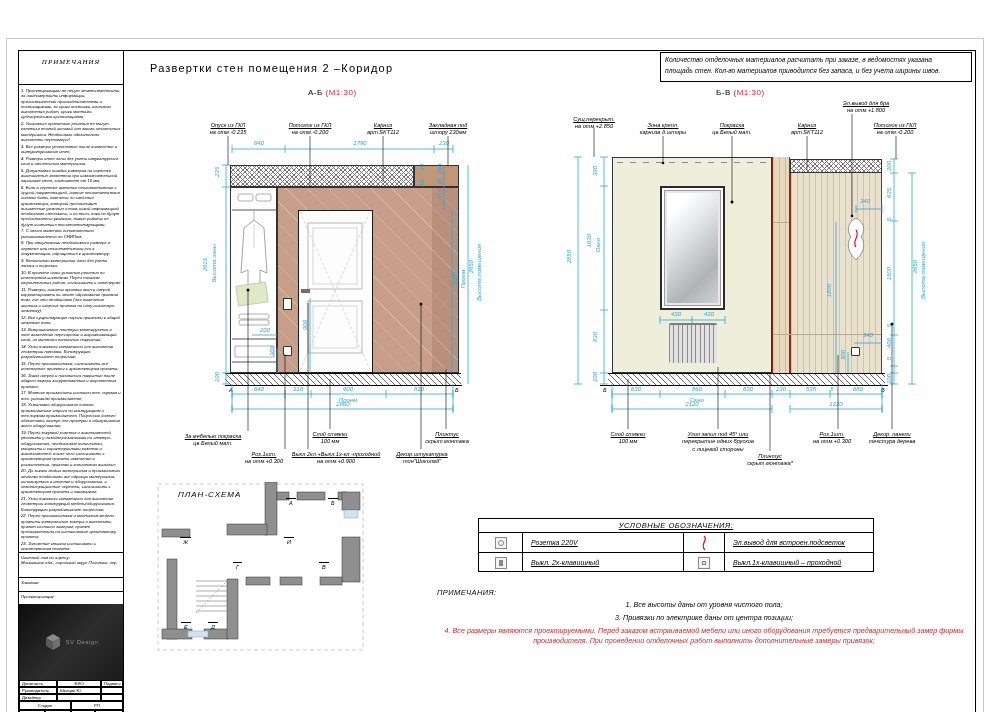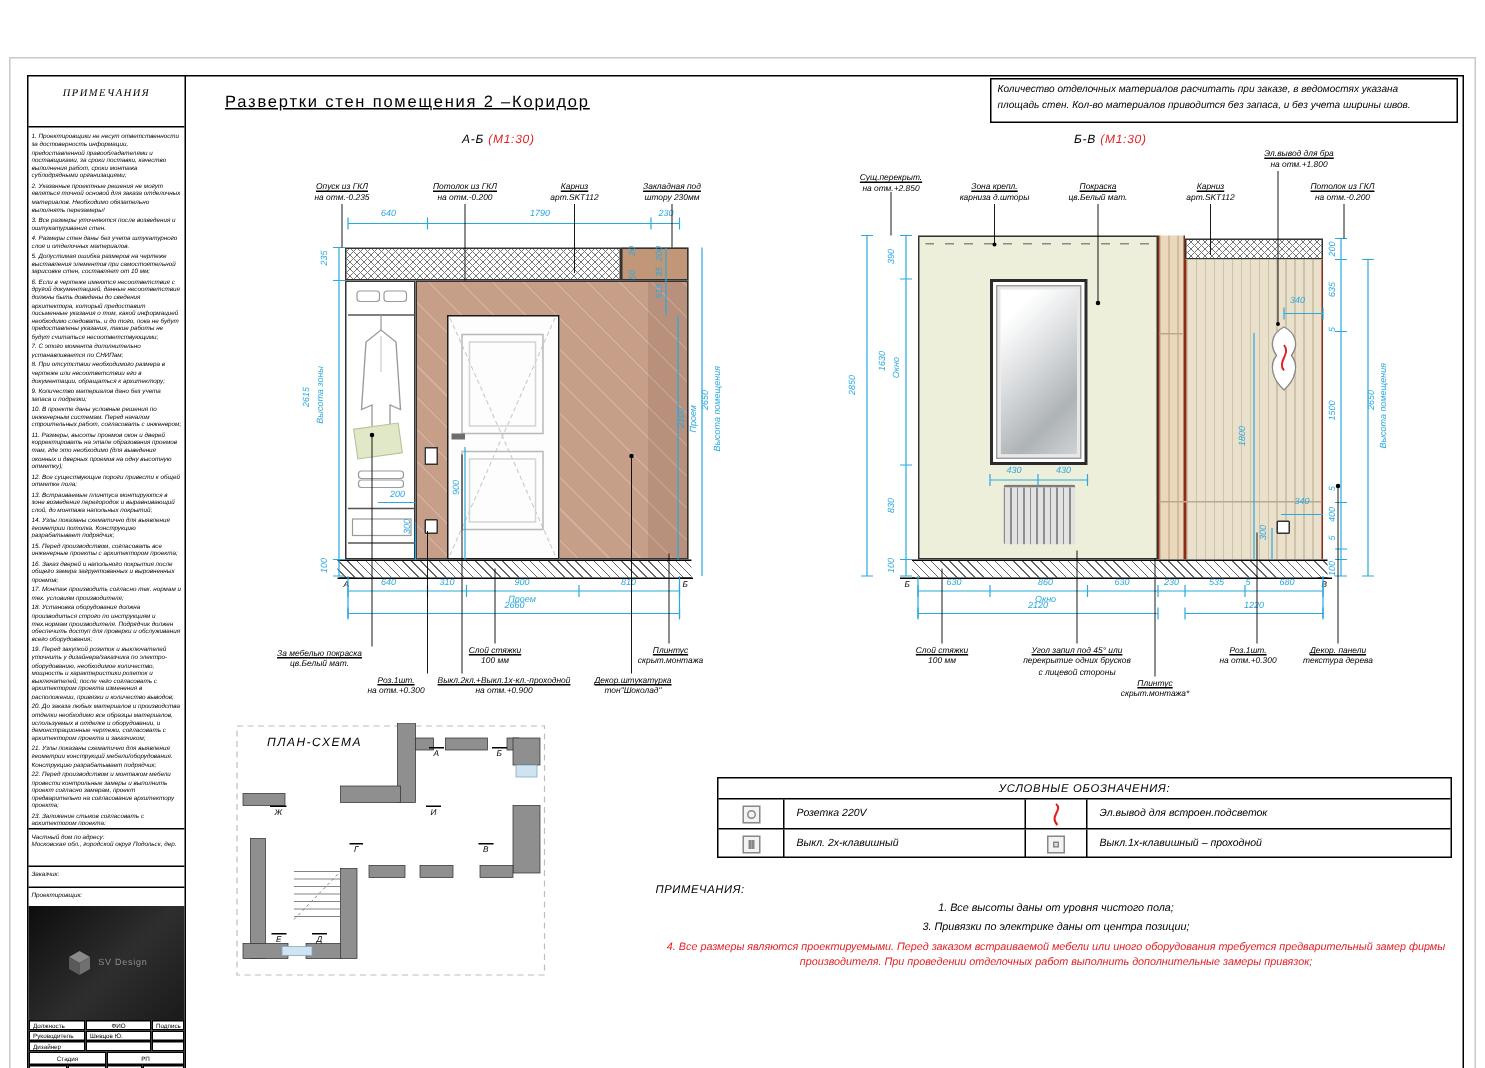--- a/index.html
+++ b/index.html
@@ -2,21 +2,21 @@
 <html><head>
 <meta charset="utf-8">
 <style>
   html,body{margin:0;padding:0;background:#fff;}
   #sheet{position:relative;width:990px;height:712px;background:#fff;overflow:hidden;
          font-family:"Liberation Sans",sans-serif;color:#000;margin-top:32px;}
   .abs{position:absolute;}
   .frame{position:absolute;border:1.4px solid #000;}
   .thinframe{position:absolute;border:1px solid #c9c9c9;}
   .ttl{font-size:11px;letter-spacing:1.2px;}
-  .sub{font-size:8px;font-style:italic;letter-spacing:.5px;white-space:nowrap;}
+  .sub{font-size:8px;letter-spacing:.5px;white-space:nowrap;}
   .red{color:#e31e24;}
   .callout{position:absolute;font-size:5.6px;font-style:italic;text-align:center;
            white-space:pre-line;line-height:1.3;}
   .callout::first-line{text-decoration:underline;}
   .dim{position:absolute;color:#2aa9e0;font-size:6px;font-style:italic;white-space:nowrap;}
   .vdim{writing-mode:vertical-rl;transform:rotate(180deg);}
   .pm{position:absolute;font-size:5.5px;font-style:italic;border-top:.8px solid #000;padding:1px 3px 0 3px;}
   .hatchX{background:
     repeating-linear-gradient(45deg,transparent 0 2.6px,#777 2.6px 3.3px),
     repeating-linear-gradient(-45deg,transparent 0 2.6px,#777 2.6px 3.3px),#fff;}
@@ -99,21 +99,21 @@
   <div class="tb" style="left:101px;top:662px;width:22px;height:7px;"></div>
   <div class="tb" style="left:19px;top:669px;width:52px;height:9px;justify-content:center;">Стадия</div>
   <div class="tb" style="left:71px;top:669px;width:52px;height:9px;justify-content:center;">РП</div>
   <div class="tb" style="left:19px;top:678px;width:26px;height:10px;">Лист</div>
   <div class="tb" style="left:45px;top:678px;width:26px;height:10px;justify-content:center;">39</div>
   <div class="tb" style="left:19px;top:688px;width:26px;height:10px;">Листов</div>
   <div class="tb" style="left:45px;top:688px;width:26px;height:10px;justify-content:center;">109</div>
   <div class="tb" style="left:71px;top:678px;width:24px;height:20px;justify-content:center;">Дата</div>
   <div class="tb" style="left:95px;top:678px;width:28px;height:20px;justify-content:center;">10.11.2019</div>
 
-  <div class="abs ttl" style="left:150px;top:30px;text-decoration:underline;">Развертки стен помещения 2 –Коридор</div>
+  <div class="abs ttl" style="left:150px;top:30px;">Развертки стен помещения 2 –Коридор</div>
   <div class="abs" style="left:660px;top:20px;width:312px;height:30px;border:1.6px solid #000;font-size:6.7px;font-style:italic;line-height:1.6;padding:2px 4px;white-space:pre-line;box-sizing:border-box;">Количество отделочных материалов расчитать при заказе, в ведомостях указана
 площадь стен. Кол-во материалов приводится без запаса, и без учета ширины швов.</div>
 
   <div class="abs sub" style="left:308px;top:56px;">
     <span>А-Б</span>
     <span class="red">(М1:30)</span>
   </div>
 
   <div class="callout" style="left:194px;top:90px;width:68px;">Опуск из ГКЛ
 на отм.-0.235</div>
@@ -332,21 +332,21 @@
     <g fill="#000">
       <circle cx="248" cy="258" r="1.5"></circle>
         <circle cx="421" cy="272" r="1.5"></circle>
       <circle cx="732" cy="170" r="1.5"></circle>
         <circle cx="892" cy="292" r="1.5"></circle>
       <circle cx="663" cy="131" r="1.3"></circle>
         <circle cx="852" cy="184" r="1.3"></circle>
     </g>
   </svg>
 
-  <div class="abs" style="left:478px;top:486px;width:490px;height:54px;border:1.8px solid #000;box-sizing:border-box;">
+  <div class="abs" style="left:478px;top:486px;width:396px;height:54px;border:1.8px solid #000;box-sizing:border-box;text-decoration:underline;">
     <div style="height:13px;border-bottom:1.6px solid #000;display:flex;align-items:center;justify-content:center;font-size:7.5px;font-style:italic;letter-spacing:.5px;">УСЛОВНЫЕ ОБОЗНАЧЕНИЯ:</div>
     <div style="display:flex;height:19px;border-bottom:1px solid #000;">
       <div style="width:43px;border-right:1px solid #000;display:flex;align-items:center;justify-content:center;">
         <span class="sym">
             <span style="position:absolute;inset:2px;border:1px solid #888;border-radius:50%;"></span>
           </span>
       </div>
       <div style="width:161px;border-right:1.6px solid #000;display:flex;align-items:center;padding-left:8px;box-sizing:border-box;" class="legendlabel">Розетка 220V</div>
       <div style="width:40px;border-right:1px solid #000;display:flex;align-items:center;justify-content:center;">
         <svg width="10" height="16" viewBox="0 0 10 16">

